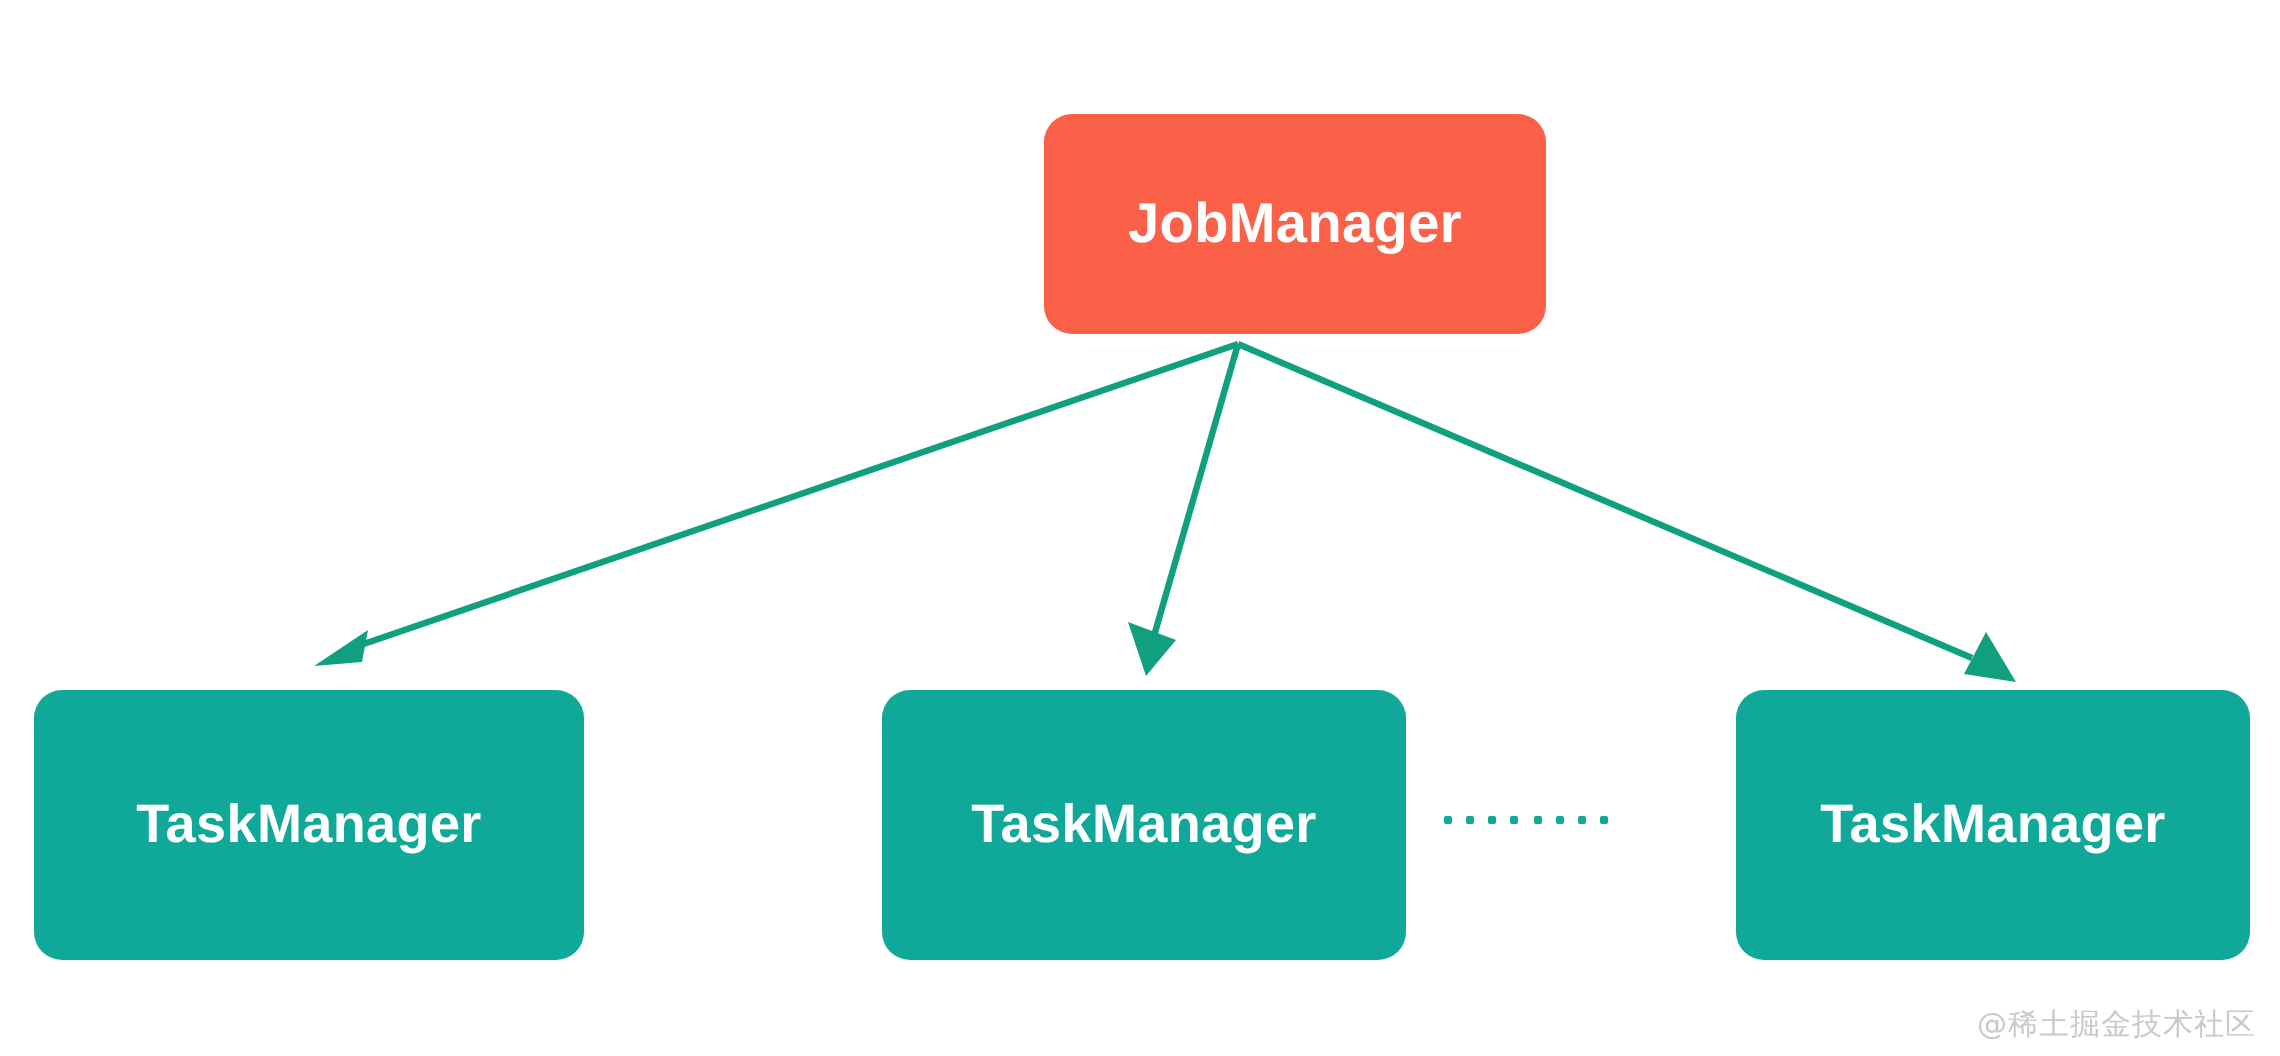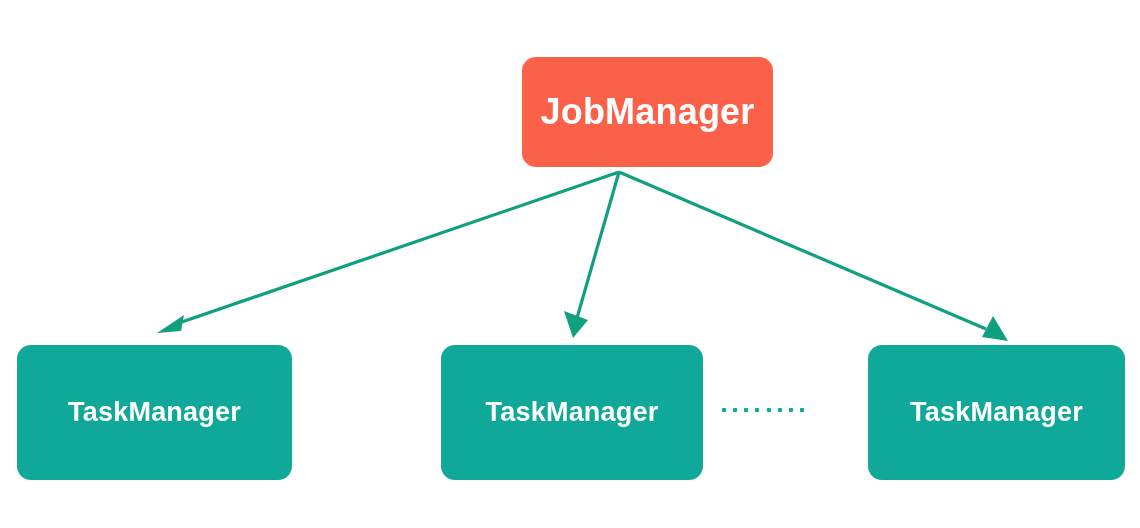--- a/index.html
+++ b/index.html
@@ -38,21 +38,21 @@
     white-space: nowrap;
     font-family: "Liberation Sans", sans-serif;
   }
   #jobmanager-box {
     left: 522px;
     top: 57px;
     width: 251px;
     height: 110px;
     background: #fb6149;
   }
-  #jobmanager-box .node-label { font-size: 36px; }
+  #jobmanager-box .node-label { font-size: 28px; }
   #taskmanager-box-1 {
     left: 17px;
     top: 345px;
     width: 275px;
     height: 135px;
     background: #10a899;
   }
   #taskmanager-box-2 {
     left: 441px;
     top: 345px;
@@ -144,14 +144,15 @@
       <span class="dot"></span>
       <span class="dot"></span>
       <span class="dot"></span>
       <span class="dot"></span>
       <span class="dot"></span>
       <span class="dot"></span>
       <span class="dot"></span>
       <span class="dot"></span>
     </div>
 
+  <div id="watermark">@稀土掘金技术社区</div>
 
 </div>
 
 </body></html>

